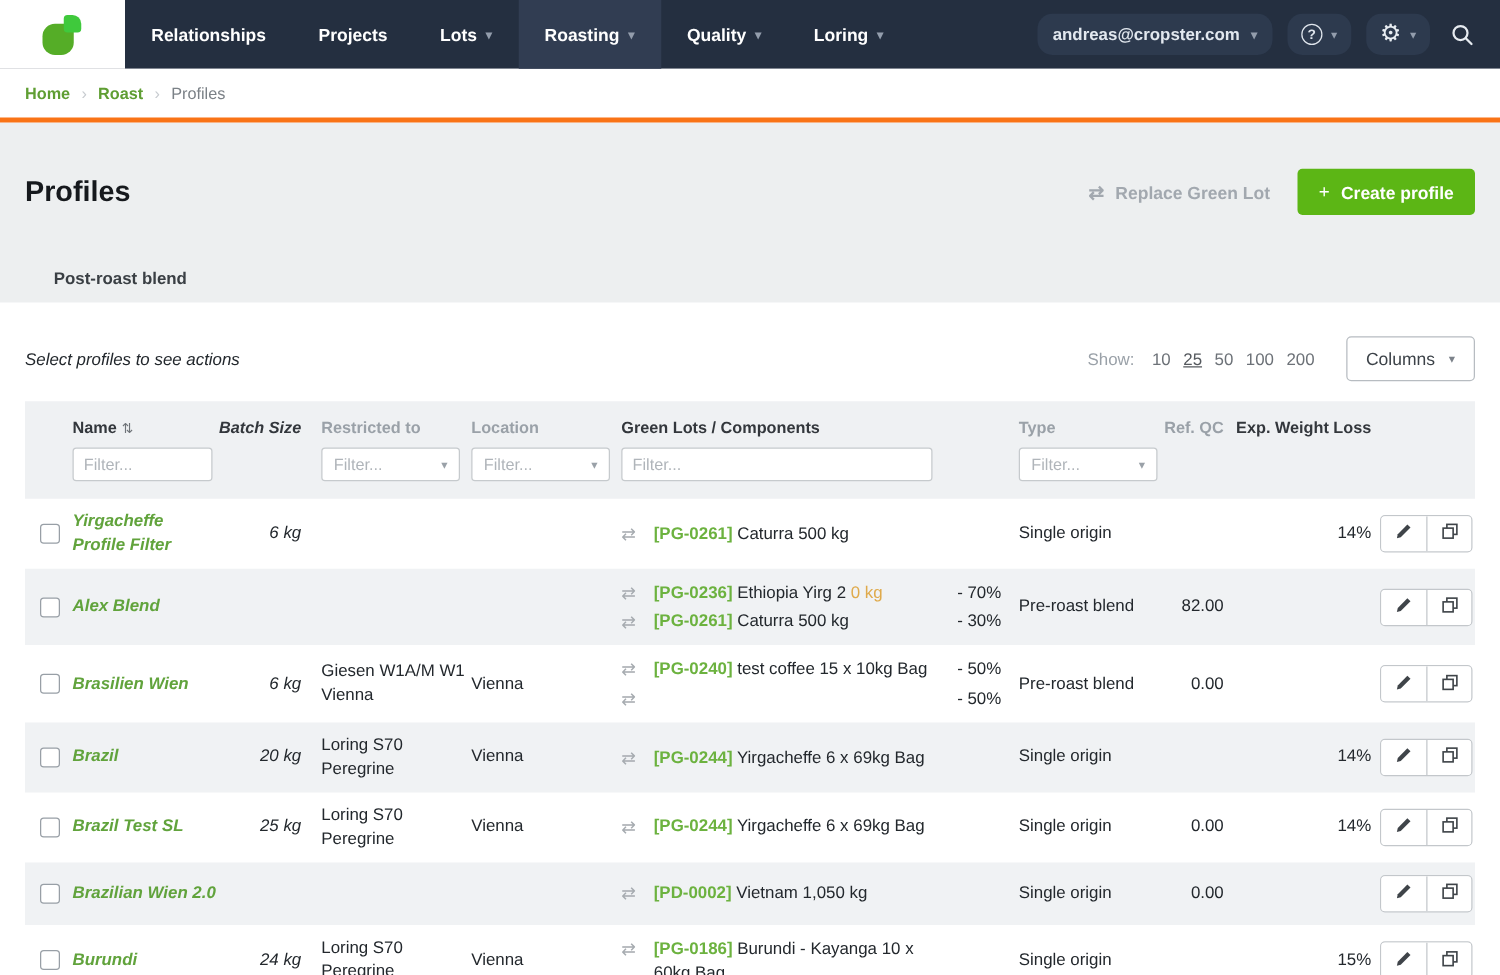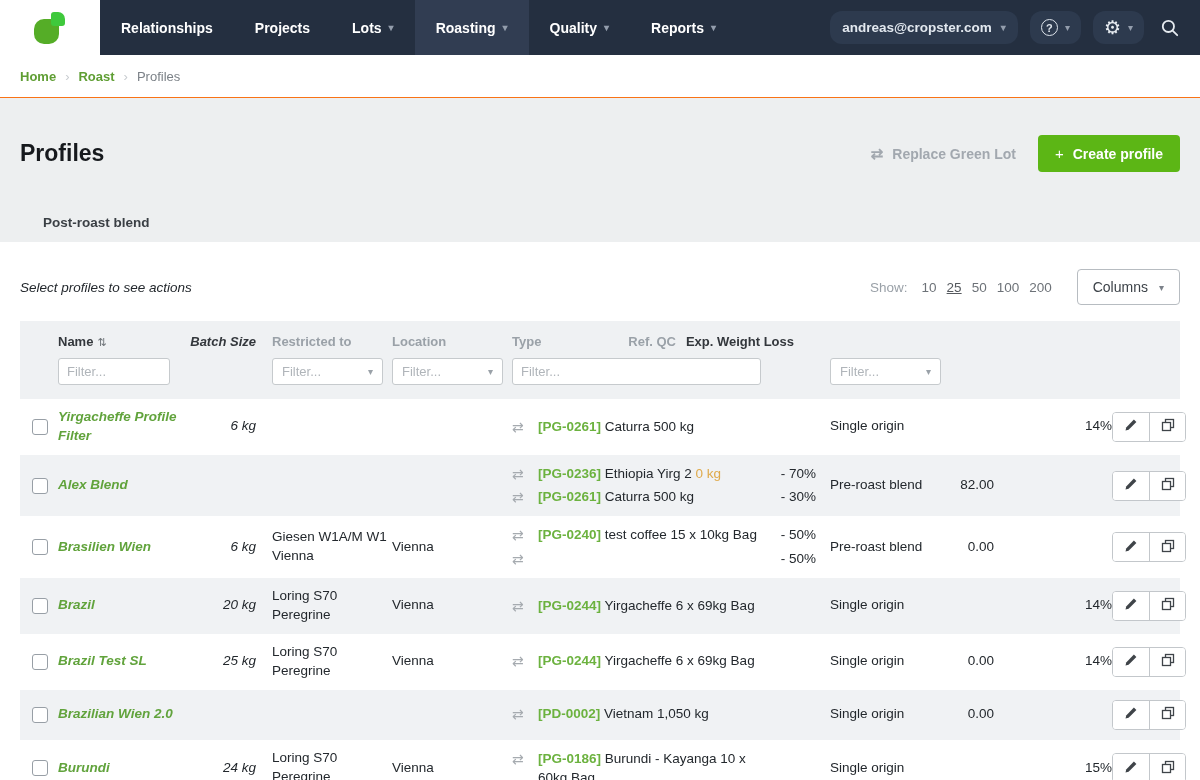--- a/index.html
+++ b/index.html
@@ -23,21 +23,21 @@
   .nav-right { margin-left:auto; display:flex; align-items:center; padding-right:8px; }
   .pill { background:#2d3a4e; border-radius:12px; display:flex; align-items:center; cursor:pointer; }
   .user-pill { padding:9px 12px; color:#e2e8ef; font-weight:bold; font-size:13.5px; margin-right:12px; }
   .user-pill .nav-caret { margin-left:9px; }
   .icon-pill { padding:8px 11px; margin-right:12px; }
   .q-circle { width:17px; height:17px; border:1.5px solid #dfe5ec; border-radius:50%; color:#dfe5ec; font-size:11px; font-weight:bold; display:flex; align-items:center; justify-content:center; }
   .gear-glyph { color:#e8edf2; font-size:19px; line-height:17px; }
   .search-wrap { margin:0 12px 0 4px; cursor:pointer; display:flex; align-items:center; }
 
   
-  .breadcrumb { background:#fff; height:43px; display:flex; align-items:center; padding-left:20px; font-size:13px; border-bottom:1px solid #f97316; }
+  .breadcrumb { background:#fff; height:43px; display:flex; align-items:center; padding-left:20px; font-size:13px; border-bottom:4px solid #f97316; }
   .crumb-link { color:#5f9e33; font-weight:bold; cursor:pointer; }
   .crumb-sep { color:#c8ccd0; margin:0 9px; font-size:13px; }
   .crumb-current { color:#7b8187; }
 
   
   .page-header { display:flex; align-items:center; padding:37px 20px 0 20px; }
   .page-title { font-size:23px; font-weight:bold; color:#16191d; margin:0; }
   .header-actions { margin-left:auto; display:flex; align-items:center; }
   .replace-lot { color:#a2a8af; font-weight:bold; font-size:14px; display:flex; align-items:center; margin-right:22px; cursor:pointer; }
   .replace-lot .swap-glyph { margin-right:9px; font-size:15px; }
@@ -63,21 +63,21 @@
   
   .table { margin:0 20px; }
   .thead { background:#eff1f3; }
   .header-row { display:flex; padding:13px 0 2px 0; }
   .filter-row { display:flex; padding:7px 0 14px 0; }
   .th { font-size:13px; font-weight:bold; color:#33373c; }
   .th.muted { color:#9aa1a8; }
   .sort-glyph { color:#6f7479; font-size:11px; margin-left:4px; font-weight:normal; }
 
   .c-check { width:38px; padding-left:12px; flex:none; }
-  .c-name { width:132px; flex:none; }
+  .c-name { width:117px; flex:none; }
   .c-batch { width:66px; flex:none; text-align:right;font-style:italic; }
   .c-restricted { width:120px; flex:none; margin-left:16px; }
   .c-location { width:120px; flex:none; }
   .c-components { width:318px; flex:none; }
   .c-type { width:100px; flex:none; }
   .c-refqc { width:64px; flex:none; text-align:right; }
   .c-wl { width:118px; flex:none; text-align:right; }
   .c-actions { flex:1; display:flex; justify-content:flex-end; align-items:center; padding-right:2px; }
 
   .filter-input { width:112px; height:27px; border:1px solid #c6cacd; border-radius:3px; padding:0 8px; font-size:13px; font-family:"Liberation Sans", sans-serif; color:#3c4248; background:#fff; }
@@ -127,21 +127,21 @@
       </div>
       <div class="nav-item active">
         <span>Roasting</span>
         <span class="nav-caret">▾</span>
       </div>
       <div class="nav-item">
         <span>Quality</span>
         <span class="nav-caret">▾</span>
       </div>
       <div class="nav-item">
-        <span>Reports</span>
+        <span>Loring</span>
         <span class="nav-caret">▾</span>
       </div>
     </div>
   <div class="nav-right">
     <div class="pill user-pill">
       <span>andreas@cropster.com</span>
       <span class="nav-caret">▾</span>
     </div>
     <div class="pill icon-pill">
       <span class="q-circle">?</span>
@@ -200,20 +200,21 @@
   </div>
 
   <div class="table">
     <div class="thead">
       <div class="header-row" id="header-row">
           <div class="th c-check"></div>
           <div class="th c-name"><span>Name</span><span class="sort-glyph">⇅</span></div>
           <div class="th c-batch"><span>Batch Size</span></div>
           <div class="th c-restricted muted"><span>Restricted to</span></div>
           <div class="th c-location muted"><span>Location</span></div>
+          <div class="th c-components"><span>Green Lots / Components</span></div>
           <div class="th c-type muted"><span>Type</span></div>
           <div class="th c-refqc muted"><span>Ref. QC</span></div>
           <div class="th c-wl"><span>Exp. Weight Loss</span></div>
           <div class="th c-actions"></div>
         </div>
       <div class="filter-row" id="filter-row">
           <div class="c-check"></div>
           <div class="c-name"><input class="filter-input" placeholder="Filter..." style=""></div>
           <div class="c-batch"></div>
           <div class="c-restricted">

